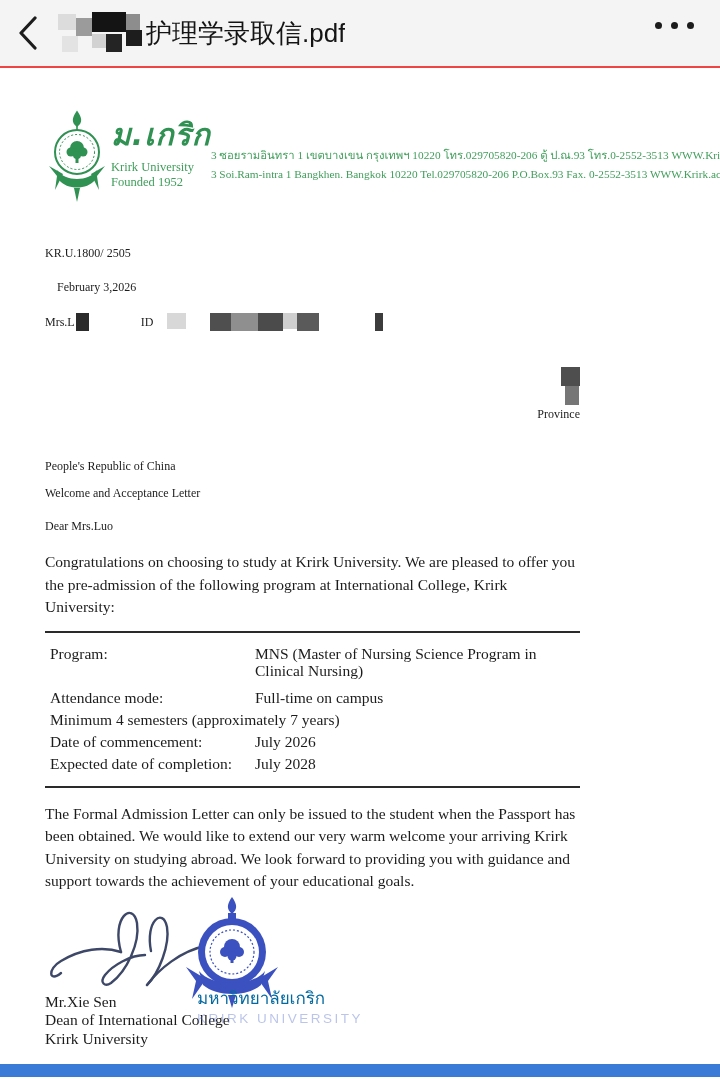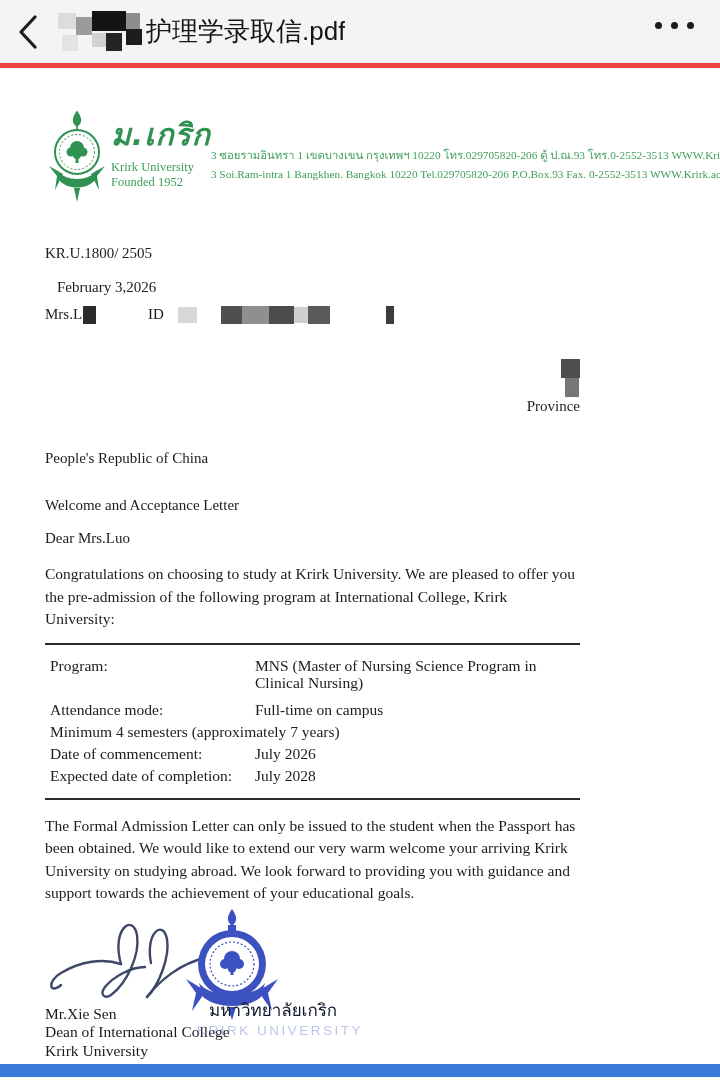--- a/index.html
+++ b/index.html
@@ -1,21 +1,21 @@
 <!DOCTYPE html>
 <html><head>
 <meta charset="utf-8">
 <style>
   * { margin:0; padding:0; box-sizing:border-box; }
   html,body { width:720px; height:1091px; background:#ffffff; overflow:hidden;
     font-family:"Liberation Serif","DejaVu Serif",serif; color:#1c1c1c; }
 
   
   .titlebar { position:relative; width:720px; height:68px; background:#f4f4f4;
-    border-bottom:5px solid #ef4444; display:flex; align-items:center;
+    border-bottom:2px solid #ef4444; display:flex; align-items:center;
     font-family:"Liberation Sans","DejaVu Sans",sans-serif; }
   .back-btn { width:56px; height:68px; display:flex; align-items:center; justify-content:center; cursor:pointer; }
   .title-wrap { display:flex; align-items:center; height:68px; overflow:hidden; }
   .mosaic { position:relative; width:88px; height:46px; margin-right:2px; }
   .mosaic span { position:absolute; display:block; }
   .m1 { left:2px;  top:4px;  width:18px; height:16px; background:#dcdcdc; }
   .m2 { left:20px; top:8px;  width:16px; height:18px; background:#9b9b9b; }
   .m3 { left:36px; top:2px;  width:34px; height:20px; background:#141414; }
   .m4 { left:70px; top:4px;  width:14px; height:16px; background:#8d8d8d; }
   .m5 { left:70px; top:20px; width:16px; height:16px; background:#1d1d1d; }
@@ -31,61 +31,61 @@
 
   .letterhead { display:flex; margin-top:40px; height:110px; }
   .crest { flex:0 0 64px; margin-top:2px; }
   .brandcol { width:128px; margin-left:2px; }
   .thai-logo { font-family:"DejaVu Sans",sans-serif; font-style:italic; font-weight:bold;
     color:#2f9152; font-size:30px; line-height:34px; margin-top:10px; letter-spacing:1px; }
   .brand-en { color:#3f9e5a; font-size:12.5px; line-height:15px; margin-top:8px; }
   .addr { flex:1; margin-top:38px; }
   .addr div { color:#3f9e5a; font-size:11.3px; line-height:19px; white-space:nowrap; }
 
-  .line { font-size:15px; line-height:19px; }
+  .line { font-size:12px; line-height:19px; }
   .refno   { margin-top:26px; }
   .dateline{ margin-top:15px;margin-left:12px; }
 
   .redact { display:inline-block; vertical-align:text-bottom; }
-  .recipient { margin-top:8px; display:flex; align-items:center; }
+  .recipient { margin-top:16px; display:flex; align-items:flex-start; }
   .r1 { width:13px; height:18px; background:#2b2b2b; margin-left:1px; }
   .idwrap { margin-left:52px; }
   .r2 { width:19px; height:16px; background:#d8d8d8; margin-left:14px; }
   .r3 { width:21px; height:18px; background:#4f4f4f; margin-left:24px; }
   .r4 { width:27px; height:18px; background:#8f8f8f; }
   .r5 { width:25px; height:18px; background:#4b4b4b; }
   .r6 { width:14px; height:16px; background:#cfcfcf; }
   .r7 { width:22px; height:18px; background:#5a5a5a; }
   .r8 { width:8px;  height:18px; background:#3c3c3c; margin-left:56px; }
 
   .province { margin-top:35px; display:flex; align-items:flex-end; padding-left:30px;flex-direction:column; }
   .p1 { width:19px; height:19px; background:#4e4e4e; }
   .p2 { width:14px; height:19px; background:#767676; margin-left:31px; margin-right:1px; }
 
   .country  { margin-top:33px; }
-  .subject  { margin-top:28px; }
+  .subject  { margin-top:8px; }
   .saluta   { margin-top:14px; }
   .para     { margin-top:15px; font-size:15.5px; line-height:22.5px; }
 
   .hr { height:2px; background:#2a2a2a; margin-top:12px; }
 
   .ptable { margin-top:8px; font-size:15.5px; }
   .prow { display:flex; line-height:17px; margin-top:5px; padding-left:5px; }
   .prow .lbl { width:205px; flex:0 0 205px; }
   .prow.first { margin-top:12px; margin-bottom:10px; }
   .ptable + .hr { margin-top:14px; }
 
   .closing { margin-top:20px; }
 
   .sig-area { position:relative; height:96px; margin-top:4px; }
   .sig-svg  { position:absolute; left:2px; top:2px; }
   .seal-svg { position:absolute; left:128px; top:-2px; }
 
   .signer { position:relative; font-size:15.5px; line-height:18.5px; margin-top:0px; }
-  .seal-thai { position:absolute; left:164px; top:-4px; color:#0f172a;
+  .seal-thai { position:absolute; left:152px; top:-4px; color:#0369a1;
     font-family:"DejaVu Sans",sans-serif; font-size:17px; }
   .seal-en { position:absolute; left:152px; top:17px; color:rgba(94,117,205,0.42);
     font-family:"Liberation Sans","DejaVu Sans",sans-serif; font-size:13.5px; letter-spacing:2.5px; }
 
   .bottom-bar { position:absolute; left:0; bottom:14px; width:720px; height:13px; background:#3a7bd8; }
 </style>
 </head>
 <body>
 
 <div class="titlebar">

